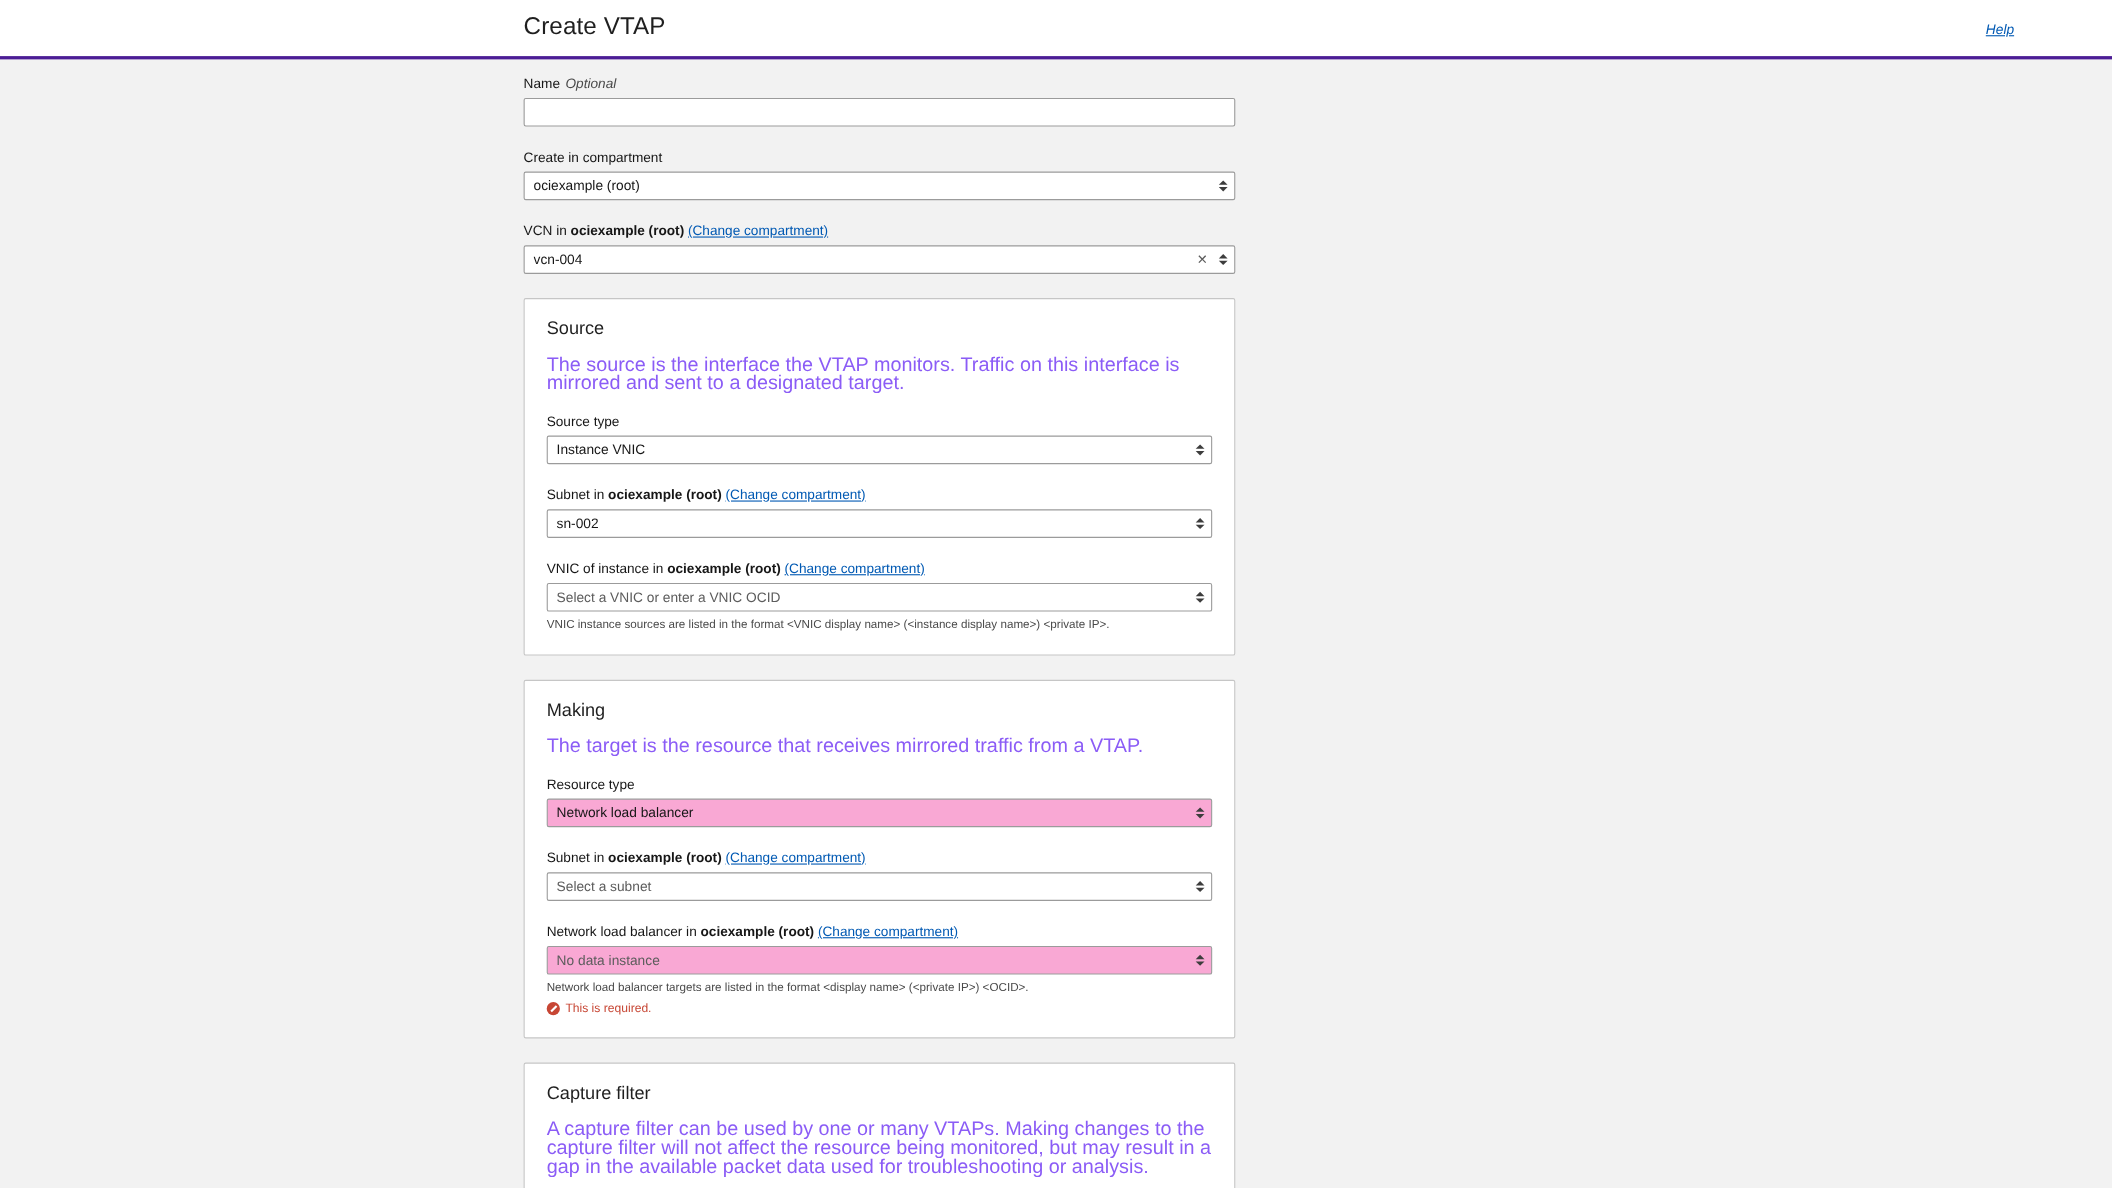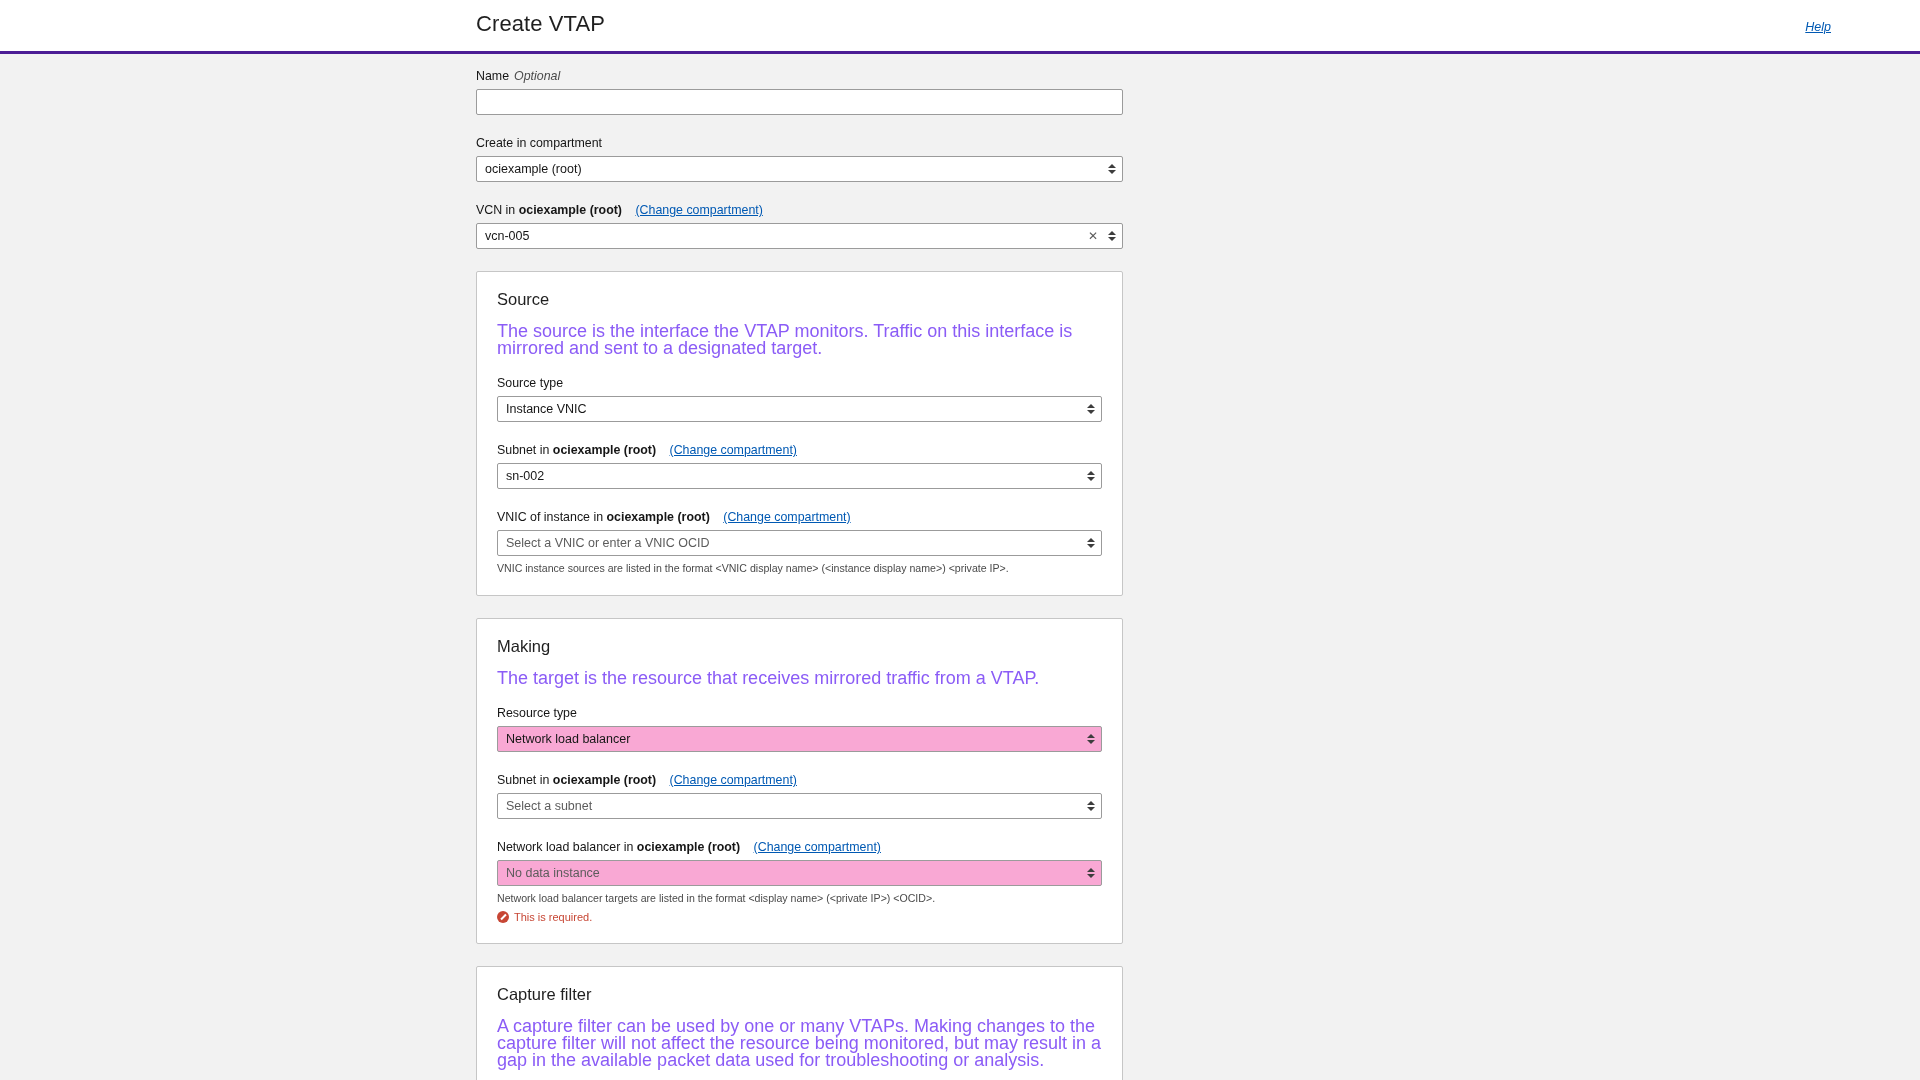--- a/index.html
+++ b/index.html
@@ -59,21 +59,21 @@
   .field-label .opt {
     font-style: italic;
     color: #4a4a4a;
     margin-left: 5px;
   }
   .field-label b { font-weight: 700; }
   .chg-link {
     color: #0059b3;
     text-decoration: underline;
     font-size: 12.4px;
-    margin-left: 10px;
+    margin-left: 0;
     cursor: pointer;
   }
 
   .txt-input {
     width: 100%;
     height: 26px;
     background: #fff;
     border: 1px solid #9b9b9b;
     border-radius: 2px;
     font-size: 12.5px;
@@ -210,21 +210,21 @@
     </div>
 
     <div class="gap-20"></div>
 
     <div class="field-label">
       <span>VCN in</span>
       <b>ociexample (root)</b>
       <span class="chg-link">(Change compartment)</span>
     </div>
     <div class="select">
-      <span class="val">vcn-005</span>
+      <span class="val">vcn-004</span>
       <span class="clear-x">✕</span>
       <span class="spin">
           <i class="up"></i>
           <i class="dn"></i>
         </span>
     </div>
 
     <div class="panel">
       <div class="panel-title">Source</div>
       <div class="panel-desc">The source is the interface the VTAP monitors. Traffic on this interface is mirrored and sent to a designated target.</div>

